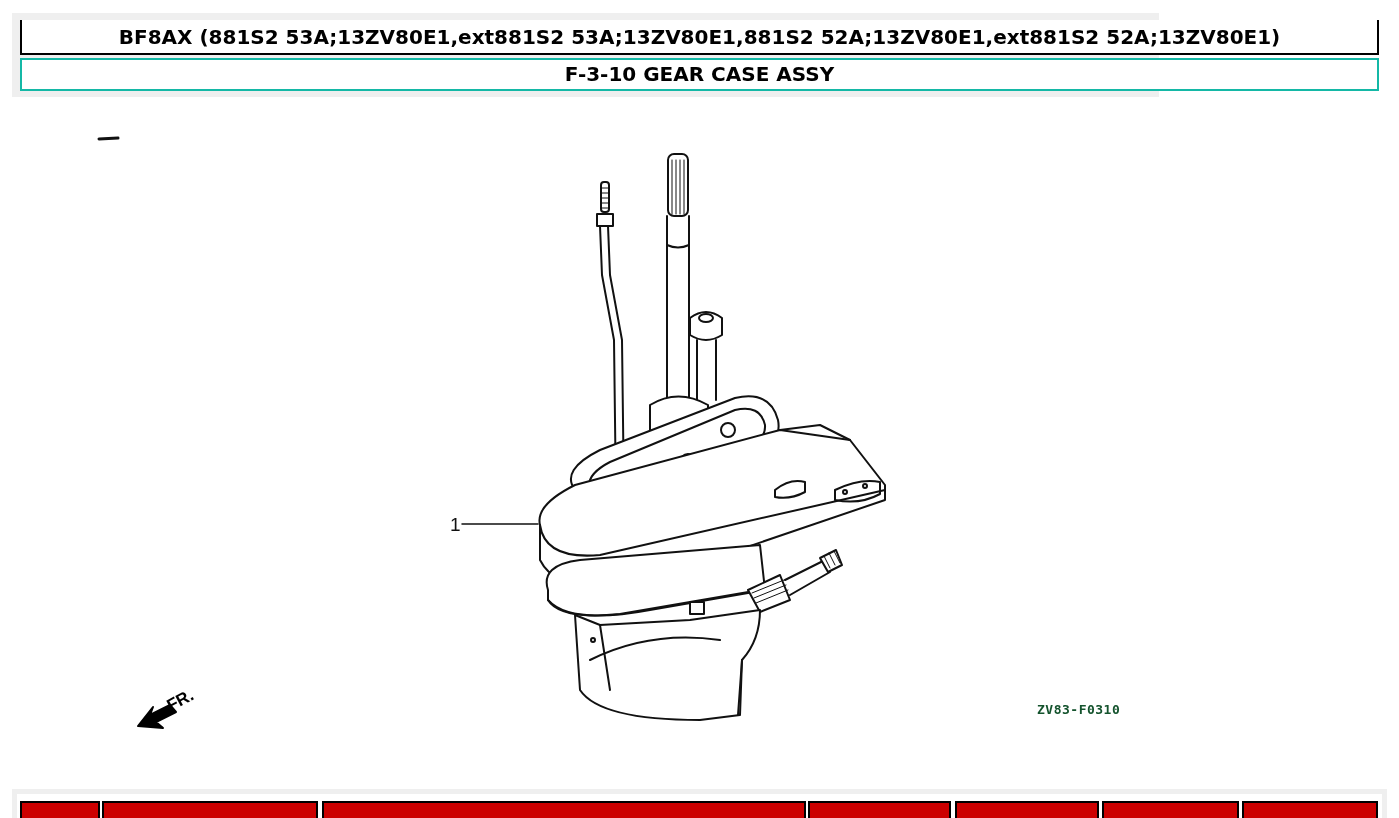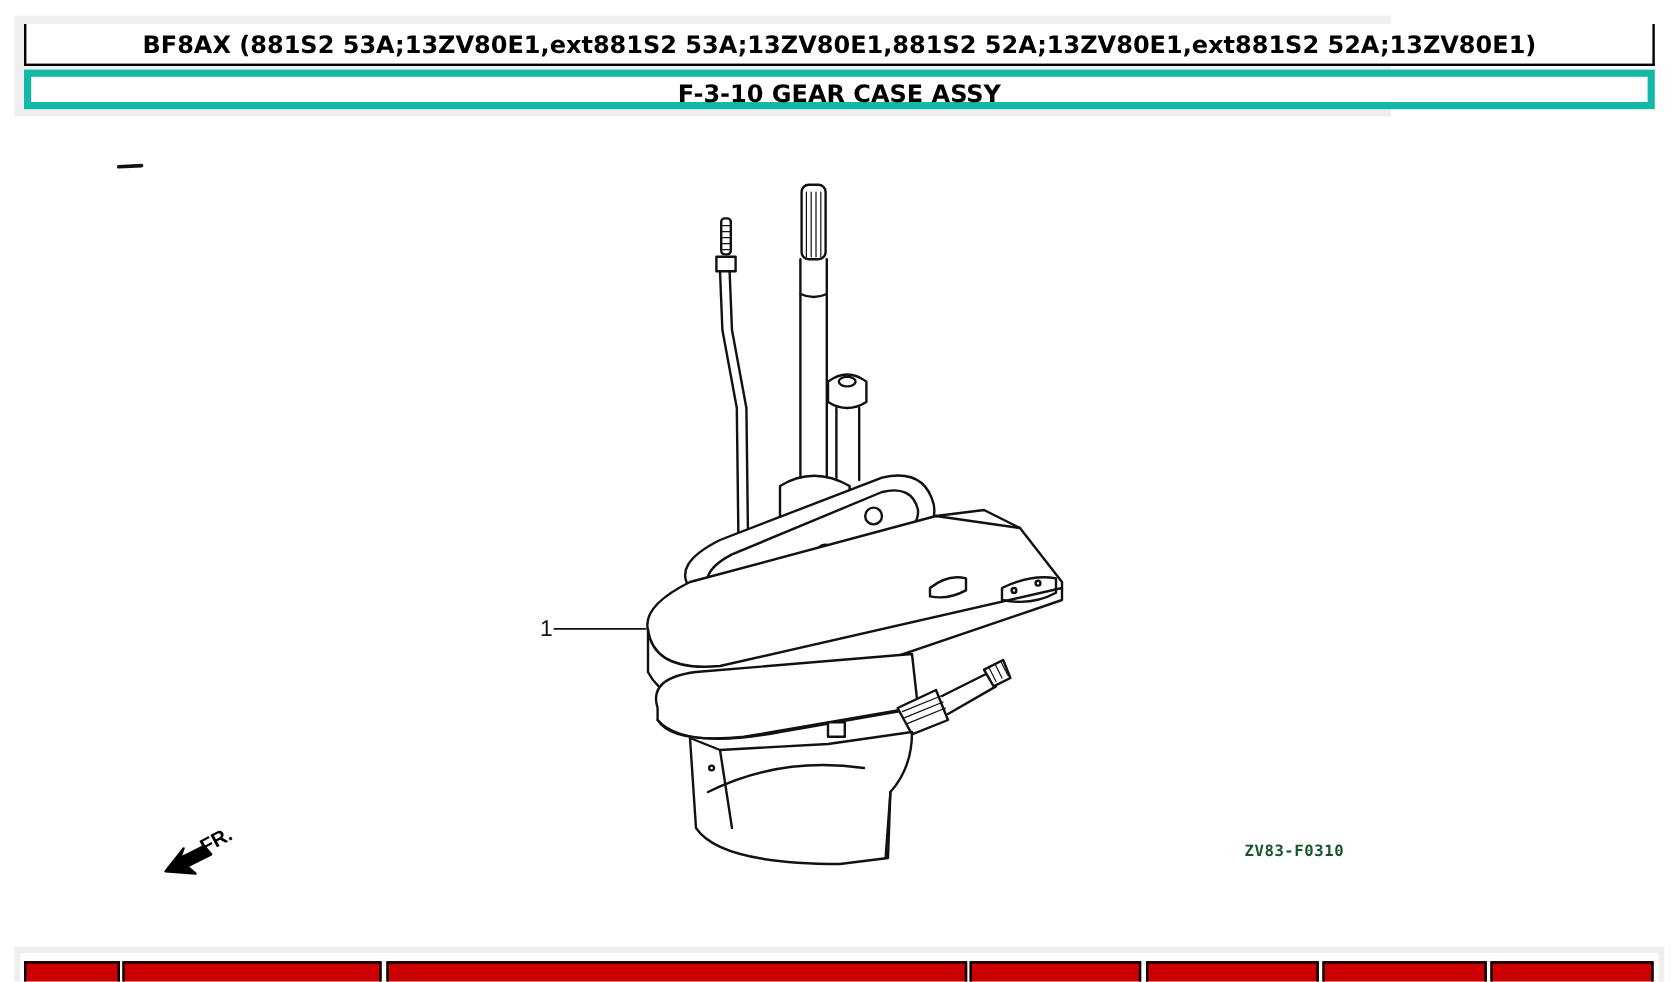--- a/index.html
+++ b/index.html
@@ -6,21 +6,21 @@
     body { width: 1399px; height: 818px; position: relative; overflow: hidden;
            font-family: "DejaVu Sans", "Liberation Sans", sans-serif; }
 
     .header-panel { position: absolute; left: 12px; top: 13px; width: 1147px; height: 84px;
                     background: #efefef; }
     .title-box { position: absolute; left: 8px; background: #ffffff; color: #000;
                  box-sizing: border-box; text-align: center; font-weight: bold; font-size: 20px; }
     .title-model { top: 7px; width: 1359px; height: 35px; line-height: 34px;
                    border-left: 2px solid #000; border-right: 2px solid #000; border-bottom: 2px solid #000; }
     .title-section { top: 45px; width: 1359px; height: 33px; line-height: 29px;
-                     border: 6px solid #14b8a6; }
+                     border: 2px solid #14b8a6; }
 
     .diagram { position: absolute; left: 0; top: 100px; width: 1399px; height: 680px; }
     .diagram svg { position: absolute; left: 0; top: 0; }
 
     .ref-label { position: absolute; font-family: "DejaVu Sans Mono", "Liberation Mono", monospace;
                  font-weight: bold; font-size: 13px; color: #14532d; letter-spacing: 0.5px; }
     .callout-num { position: absolute; font-family: "Liberation Sans", sans-serif; font-size: 19px; color: #111; }
     .fr-text { position: absolute; font-family: "Liberation Sans", sans-serif; font-weight: bold;
                font-size: 17px; color: #000; transform: rotate(-28deg); transform-origin: left bottom; }
 

